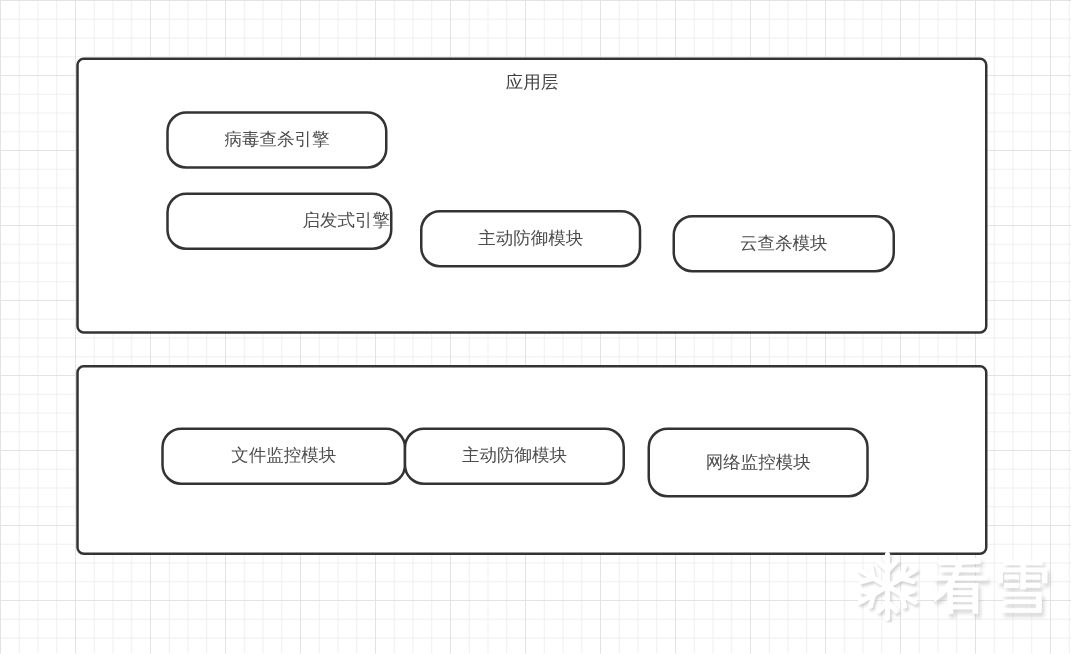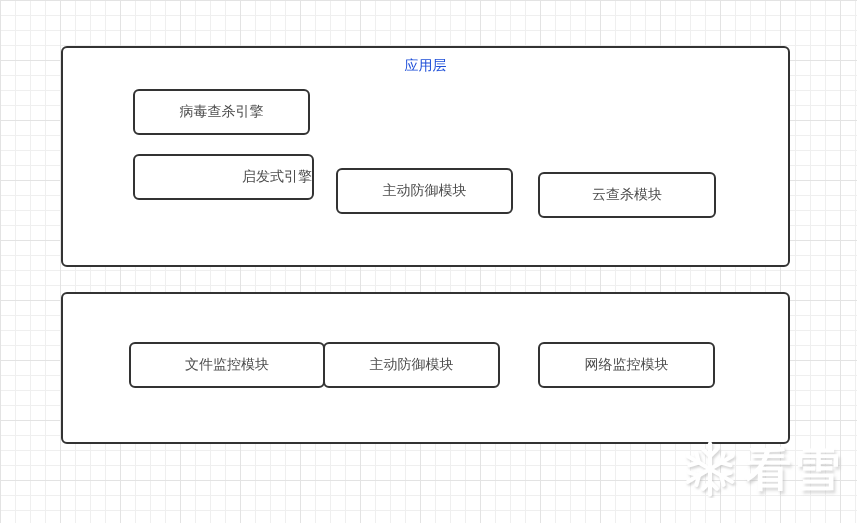--- a/index.html
+++ b/index.html
@@ -33,46 +33,46 @@
   .layer-app { left: 61px; top: 46px;  width: 729px; height: 221px; }
   .layer-drv { left: 61px; top: 292px; width: 729px; height: 152px; }
 
   .layer-title {
     position: absolute;
     top: 9px;
     left: 0;
     right: 0;
     text-align: center;
     font-size: 14px;
-    color: #1d4ed8;
+    color: #404040;
   }
 
   .node {
     position: absolute;
     background: #ffffff;
     border: 2px solid #333333;
-    border-radius: 6px;
+    border-radius: 16px;
     display: flex;
     align-items: center;
     justify-content: center;
     font-size: 14px;
     color: #4d4d4d;
     text-align: center;
   }
 
   
   .n-virus     { left: 70px;  top: 41px;  width: 177px; height: 46px; }
   .n-heuristic { left: 70px;  top: 106px; width: 181px; height: 46px; justify-content: flex-end; }
   .n-defense-a { left: 273px; top: 120px; width: 177px; height: 46px; }
   .n-cloud     { left: 475px; top: 124px; width: 178px; height: 46px; align-items: center; }
 
   
   .n-file      { left: 66px;  top: 48px;  width: 196px; height: 46px; }
   .n-defense-d { left: 260px; top: 48px;  width: 177px; height: 46px; }
-  .n-network   { left: 455px; top: 48px;  width: 177px; height: 46px; margin-left: 20px; }
+  .n-network   { left: 455px; top: 48px;  width: 177px; height: 56px; }
 
   .watermark {
     position: absolute;
     left: 681px;
     top: 440px;
     display: flex;
     align-items: center;
     gap: 6px;
     pointer-events: none;
   }

